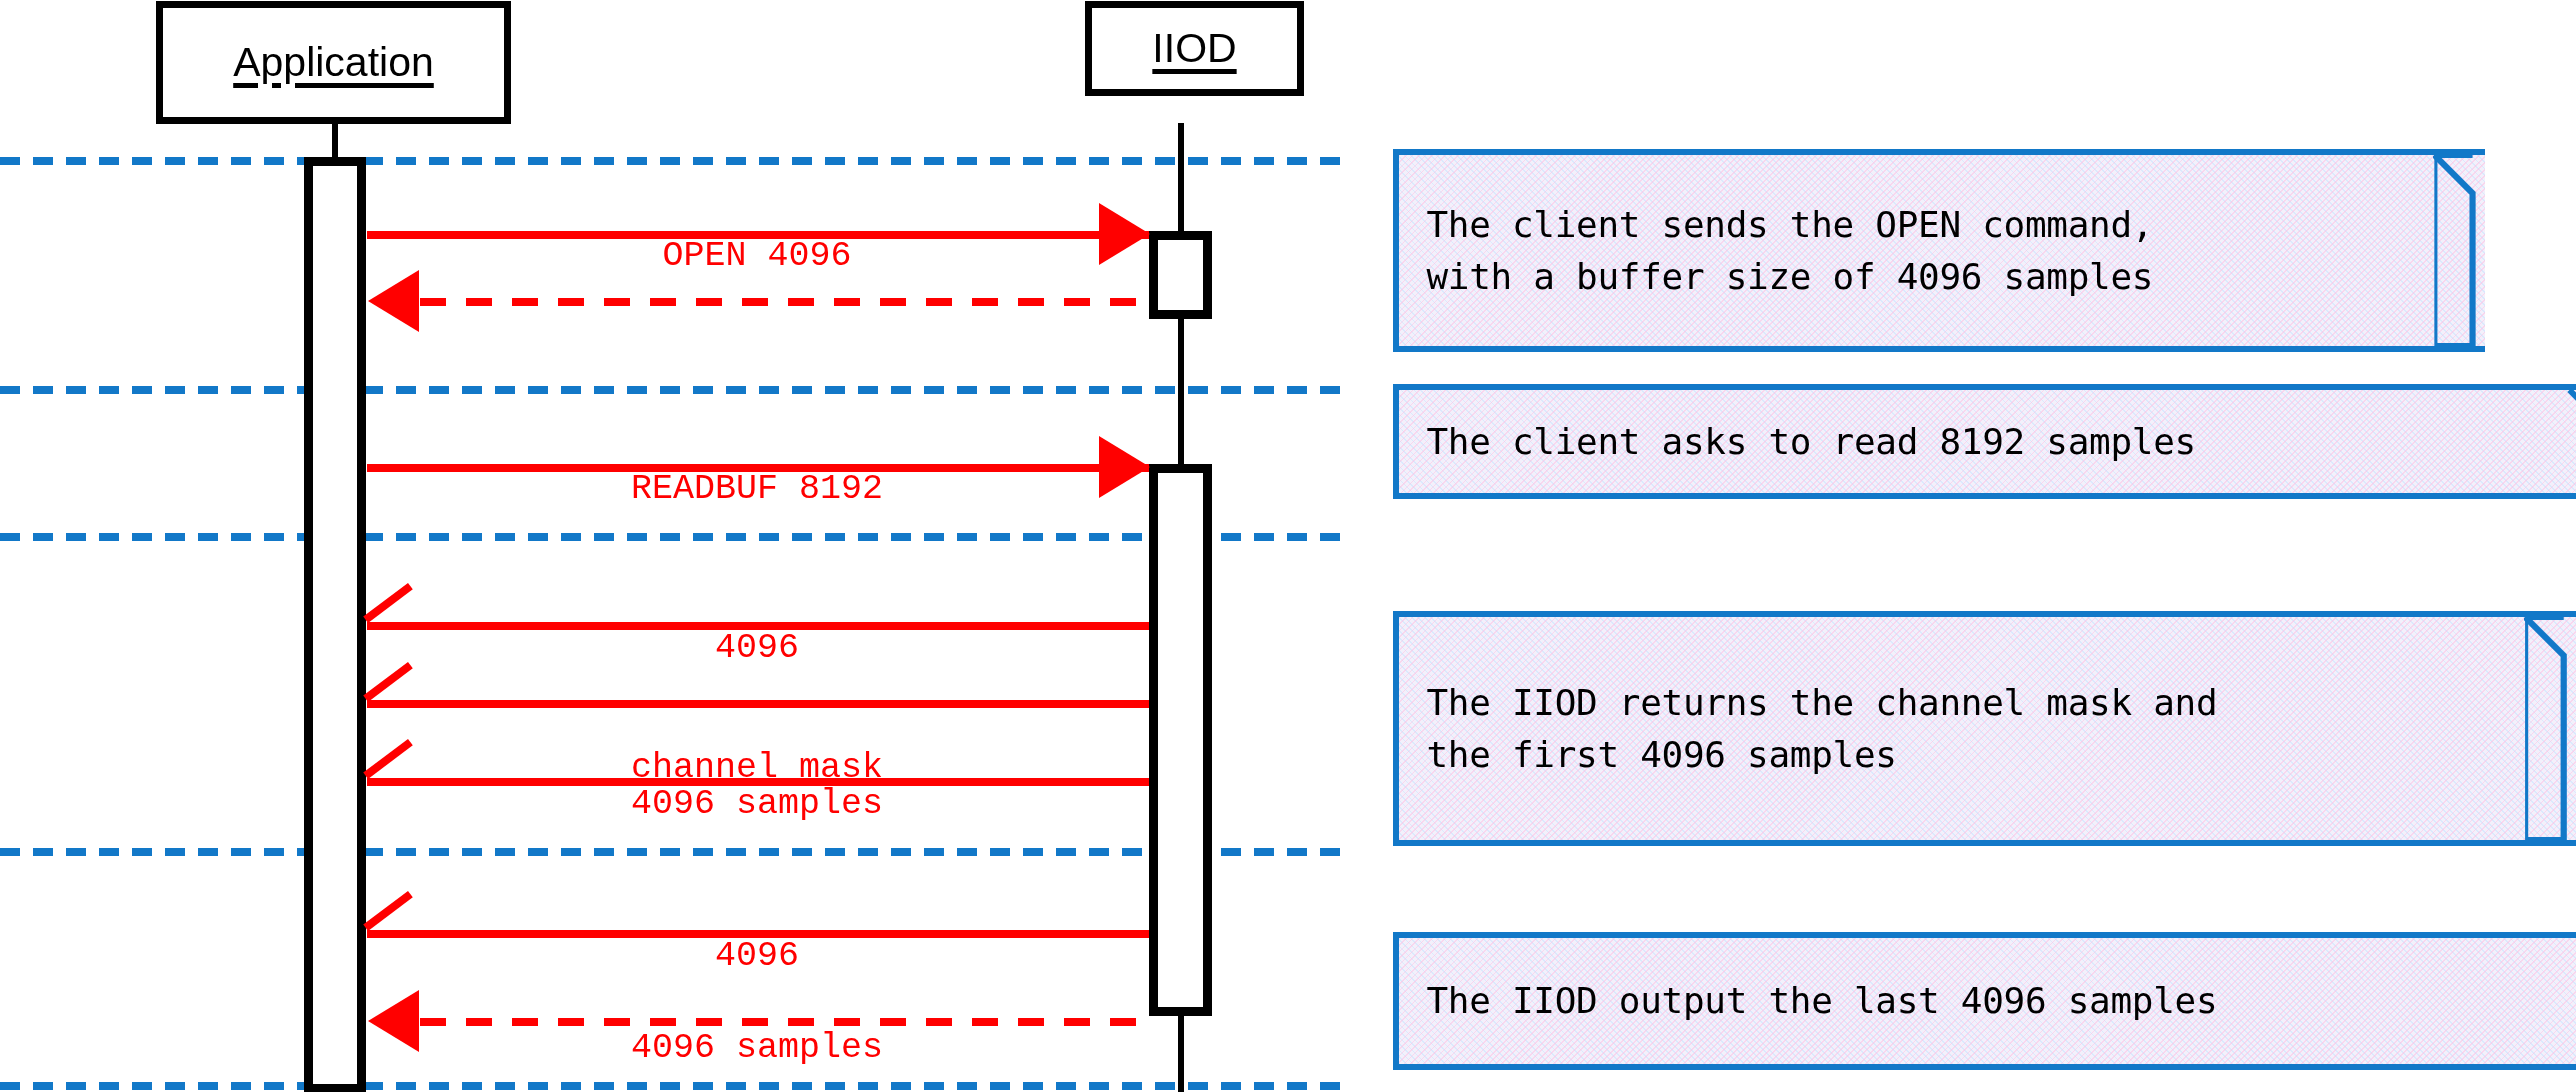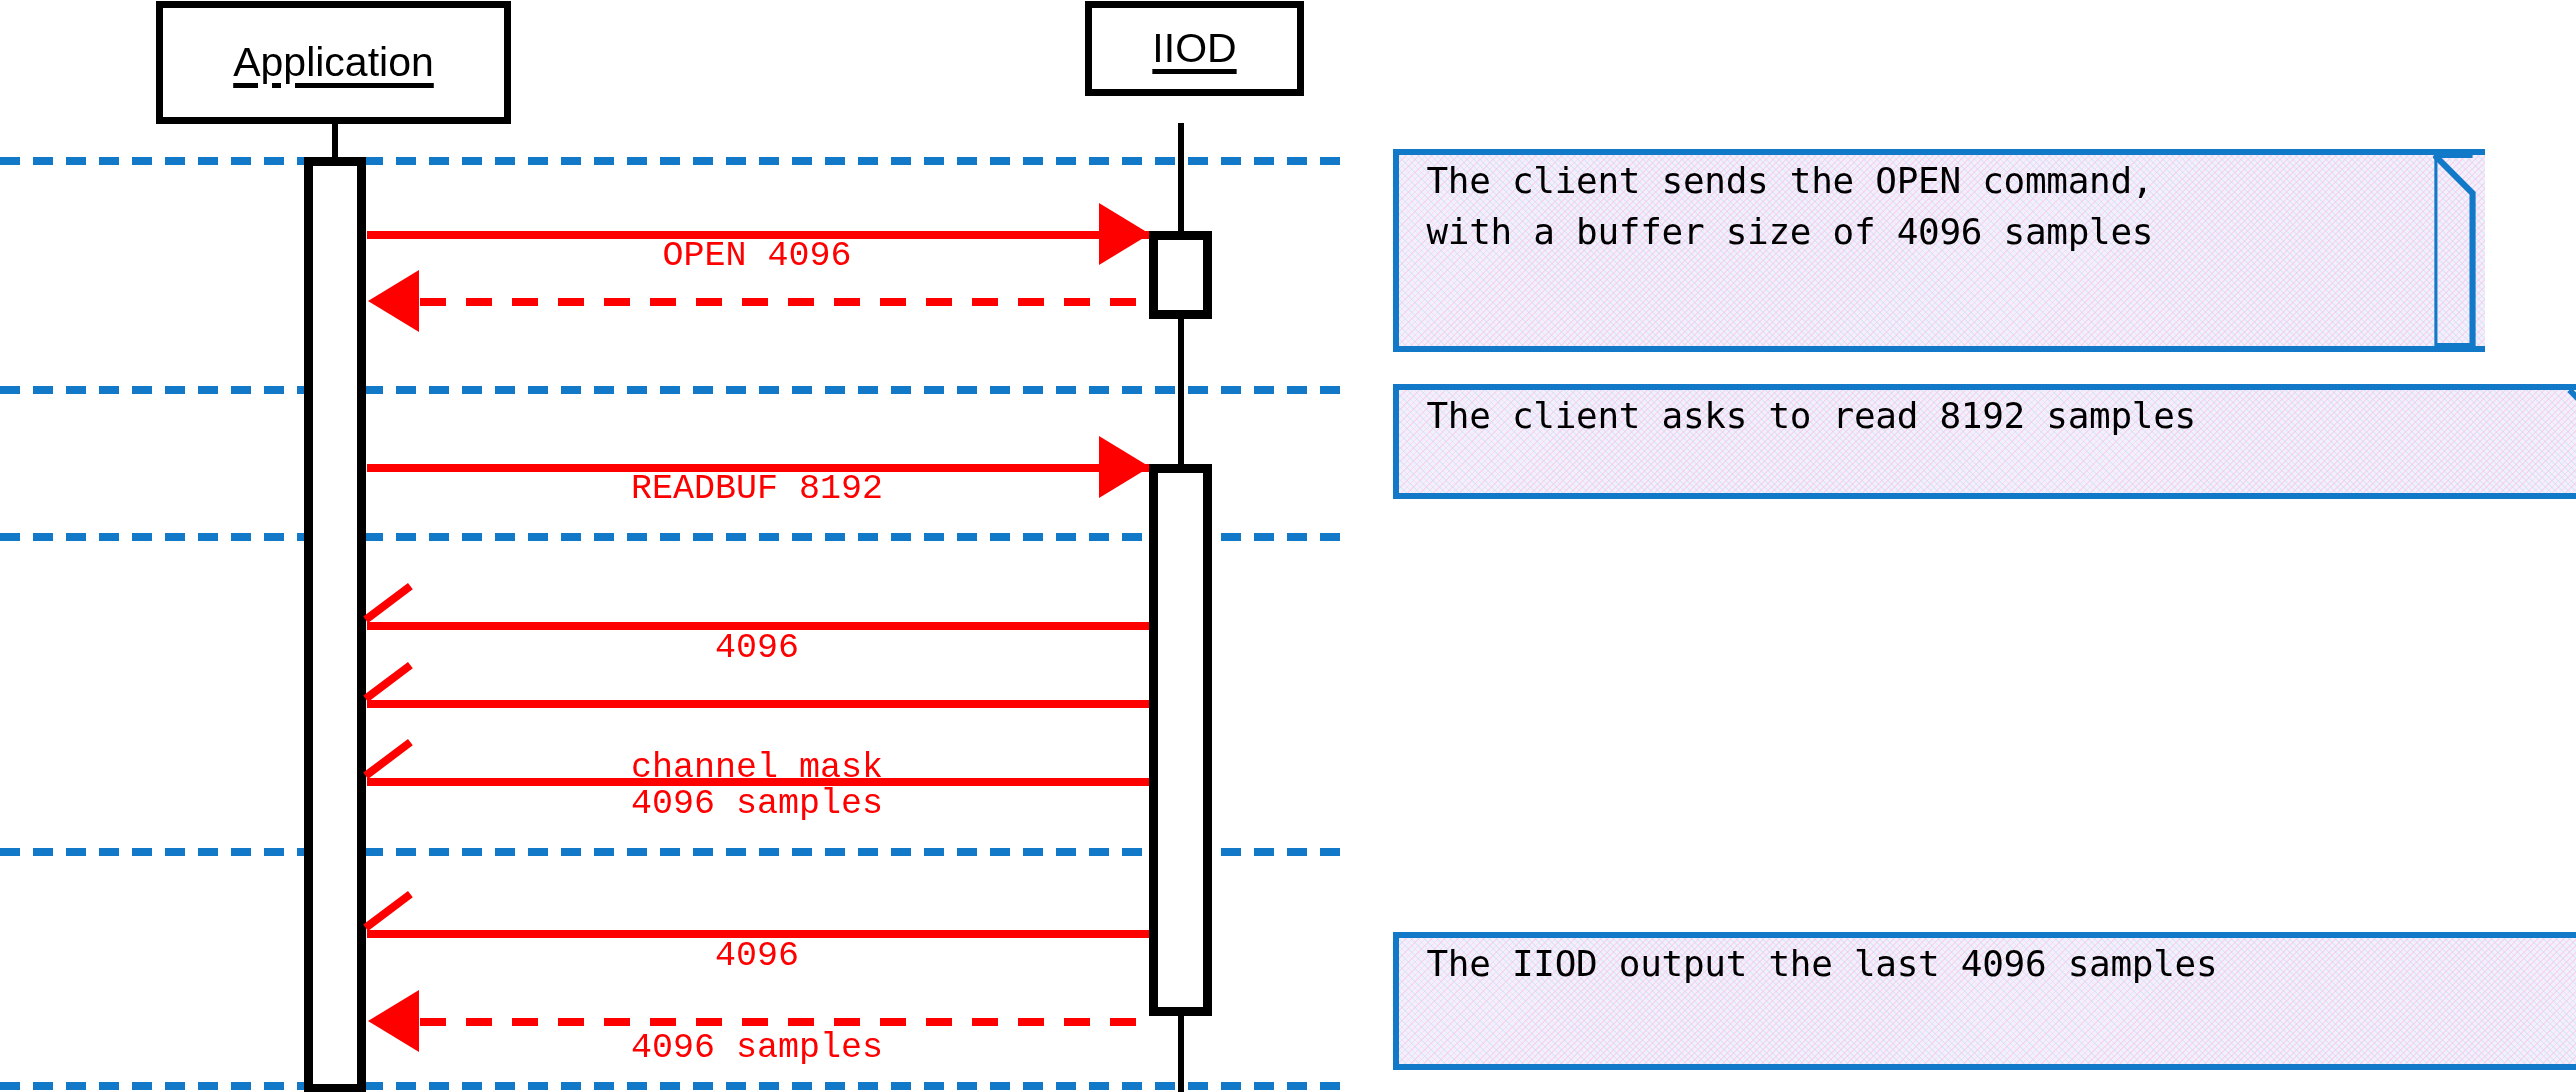--- a/index.html
+++ b/index.html
@@ -137,21 +137,21 @@
       repeating-linear-gradient(45deg,
         rgba(190,225,255,0.45) 0px, rgba(190,225,255,0.45) 1.3px,
         rgba(255,255,255,0) 1.3px, rgba(255,255,255,0) 4.6px);
     border: 6.6px solid #1278c8;
     border-right: none;
   }
   .note-inner {
     position: absolute;
     inset: 0;
     display: flex;
-    align-items: flex-start;
+    align-items: center;
     padding-left: 27.5px;
     padding-right: 26px;
   }
   .note-text {
     font-family: "DejaVu Sans Mono", monospace;
     font-size: 36px;
     line-height: 1.42;
     color: #000000;
     white-space: pre-line;
     letter-spacing: -0.3px;
@@ -238,20 +238,30 @@
 
   <div class="note" style="left:1393px; top:384px; width:1226px; height:115px;">
     <div class="note-inner">
       <span class="note-text">The client asks to read 8192 samples</span>
     </div>
     <svg class="note-edge" width="52" height="115" viewBox="0 0 80 175">
       <path d="M 0 0 L 62 62 L 62 175" fill="none" stroke="#1278c8" stroke-width="10"></path>
     </svg>
   </div>
 
+  <div class="note" style="left:1393px; top:611px; width:1183px; height:235px;">
+    <div class="note-inner">
+      <span class="note-text">The IIOD returns the channel mask and
+the first 4096 samples</span>
+    </div>
+    <svg class="note-edge" width="52" height="235" viewBox="0 0 80 358">
+      <path d="M 0 0 L 62 0 L 62 5 L 5 5 L 5 353 L 62 353 L 62 358 L 0 358 Z" fill="#1278c8"></path>
+      <path d="M 0 0 L 62 62 L 62 358" fill="none" stroke="#1278c8" stroke-width="10"></path>
+    </svg>
+  </div>
 
   <div class="note" style="left:1393px; top:932px; width:1406px; height:138px;">
     <div class="note-inner">
       <span class="note-text">The IIOD output the last 4096 samples</span>
     </div>
     <svg class="note-edge" width="52" height="138" viewBox="0 0 80 210">
       <path d="M 0 0 L 62 0 L 62 5 L 5 5 L 5 205 L 62 205 L 62 210 L 0 210 Z" fill="#1278c8"></path>
       <path d="M 0 0 L 62 62 L 62 210" fill="none" stroke="#1278c8" stroke-width="10"></path>
     </svg>
   </div>

